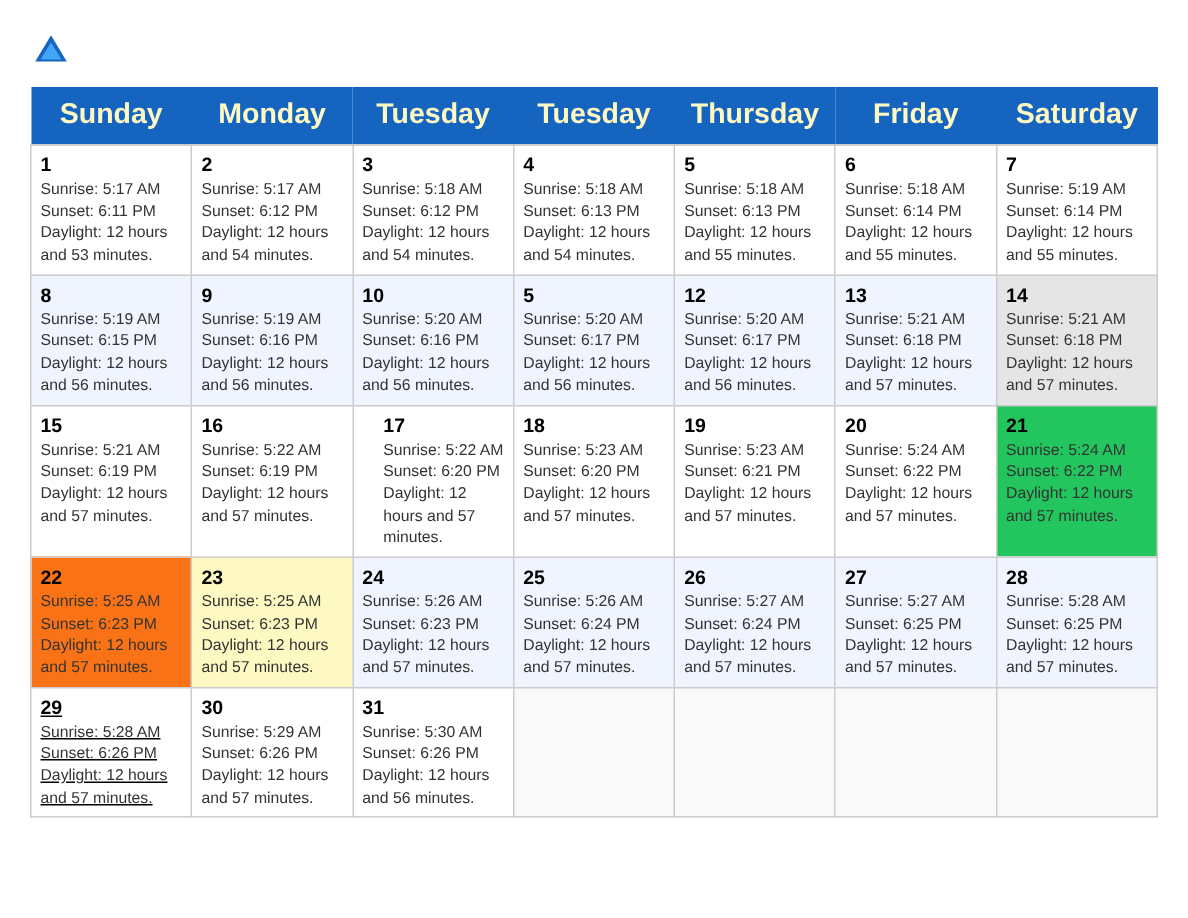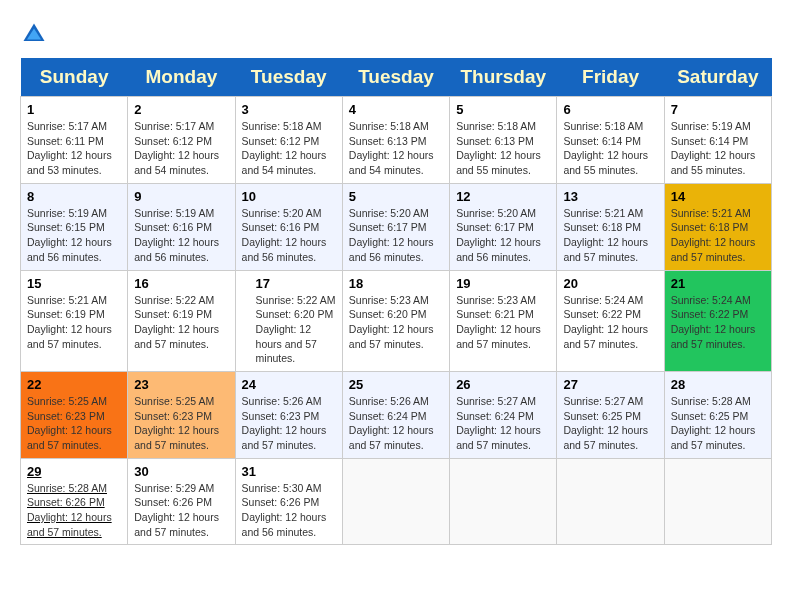--- a/index.html
+++ b/index.html
@@ -179,21 +179,21 @@
         <span class="day-info">Sunrise: 5:20 AM<br>Sunset: 6:17 PM<br>Daylight: 12 hours and 56 minutes.</span>
       </td>
         <td style="background: rgb(240, 244, 255);">
         <span class="day-number">12</span>
         <span class="day-info">Sunrise: 5:20 AM<br>Sunset: 6:17 PM<br>Daylight: 12 hours and 56 minutes.</span>
       </td>
         <td style="background: rgb(240, 244, 255);">
         <span class="day-number">13</span>
         <span class="day-info">Sunrise: 5:21 AM<br>Sunset: 6:18 PM<br>Daylight: 12 hours and 57 minutes.</span>
       </td>
-        <td style="background: #eab308;">
+        <td style="background: #e5e5e5;">
         <span class="day-number">14</span>
         <span class="day-info">Sunrise: 5:21 AM<br>Sunset: 6:18 PM<br>Daylight: 12 hours and 57 minutes.</span>
       </td>
       </tr>
       <tr>
         <td style="background: rgb(255, 255, 255);">
         <span class="day-number">15</span>
         <span class="day-info">Sunrise: 5:21 AM<br>Sunset: 6:19 PM<br>Daylight: 12 hours and 57 minutes.</span>
       </td>
         <td style="background: rgb(255, 255, 255);">
@@ -219,21 +219,21 @@
         <td style="background: #22c55e;">
         <span class="day-number">21</span>
         <span class="day-info">Sunrise: 5:24 AM<br>Sunset: 6:22 PM<br>Daylight: 12 hours and 57 minutes.</span>
       </td>
       </tr>
       <tr>
         <td style="background: #f97316;">
         <span class="day-number">22</span>
         <span class="day-info">Sunrise: 5:25 AM<br>Sunset: 6:23 PM<br>Daylight: 12 hours and 57 minutes.</span>
       </td>
-        <td style="background: #fdba74;">
+        <td style="background: #fef9c3;">
         <span class="day-number">23</span>
         <span class="day-info">Sunrise: 5:25 AM<br>Sunset: 6:23 PM<br>Daylight: 12 hours and 57 minutes.</span>
       </td>
         <td style="background: rgb(240, 244, 255);">
         <span class="day-number">24</span>
         <span class="day-info">Sunrise: 5:26 AM<br>Sunset: 6:23 PM<br>Daylight: 12 hours and 57 minutes.</span>
       </td>
         <td style="background: rgb(240, 244, 255);">
         <span class="day-number">25</span>
         <span class="day-info">Sunrise: 5:26 AM<br>Sunset: 6:24 PM<br>Daylight: 12 hours and 57 minutes.</span>

